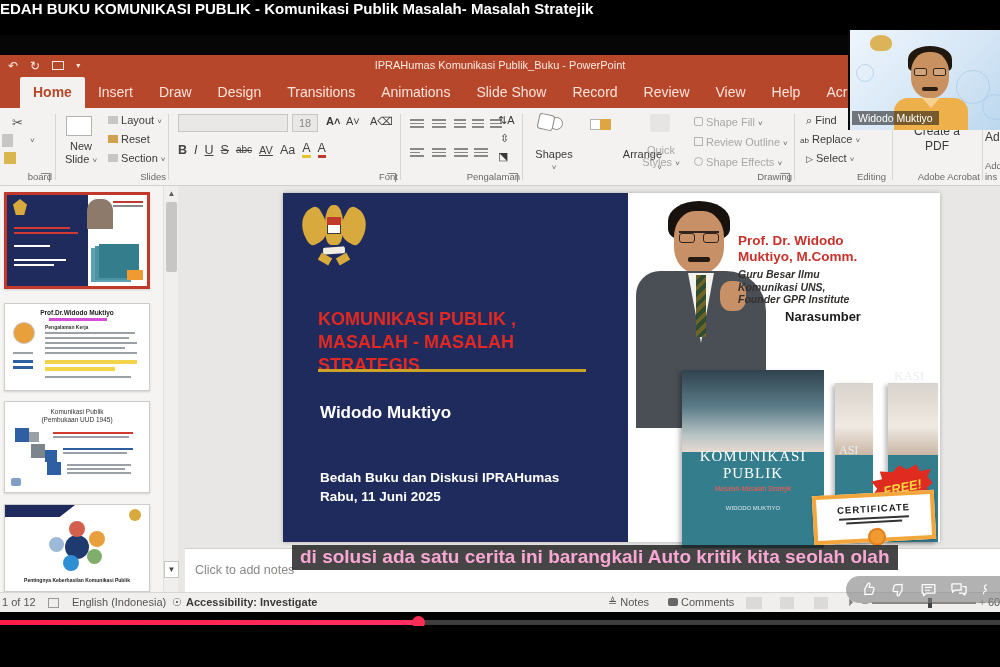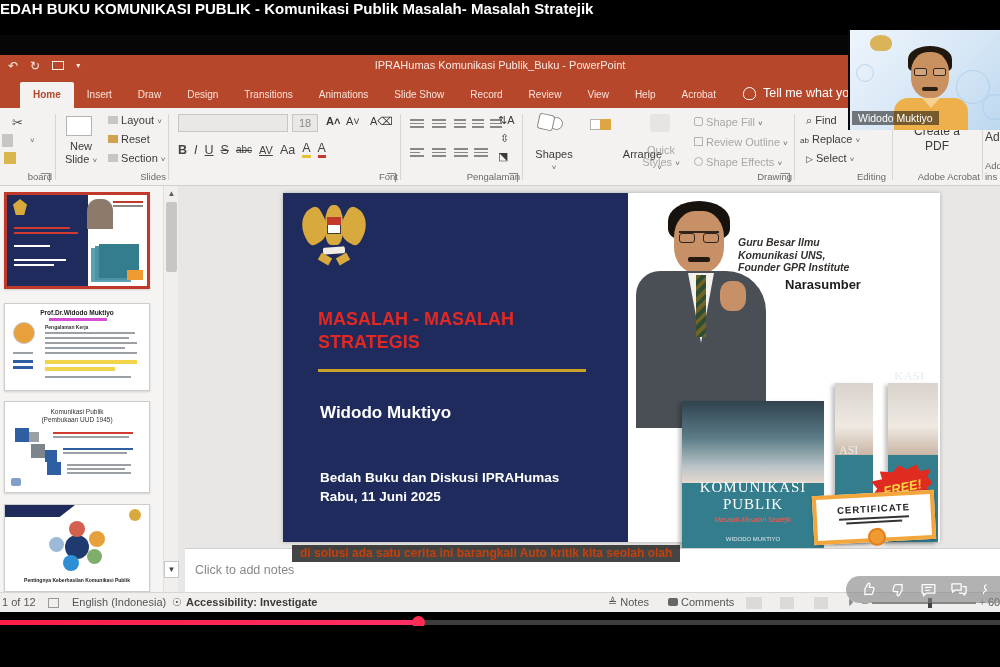--- a/index.html
+++ b/index.html
@@ -23,21 +23,21 @@
   
   #video-black-strip { left:0; top:35px; width:1000px; height:20px; background:#060606; }
   #ppt { left:0; top:55px; width:1000px; height:557px; background:#f3f2f1; }
 
   #ppt-titlebar { left:0; top:0; width:1000px; height:21px; background:#b7472a; color:#fff; }
   #ppt-title-text { width:100%; text-align:center; font-size:11px; line-height:21px; color:#fde8e1; }
   #qat { left:8px; top:0; height:21px; display:flex; gap:12px; align-items:center; color:#fde8e1; font-size:12px; }
 
   #ppt-tabs { left:0; top:21px; width:1000px; height:32px; background:#b7472a; display:flex;
               align-items:flex-end; padding-left:20px; }
-  .tab { color:#fbe2da; font-size:10px; padding:7px 13px 8px; cursor:default; white-space:nowrap; }
+  .tab { color:#fbe2da; font-size:14px; padding:7px 13px 8px; cursor:default; white-space:nowrap; }
   .tab.active { background:#f3f2f1; color:#b7472a; font-weight:bold; border-radius:2px 2px 0 0; }
   #tellme { display:flex; align-items:center; gap:7px; color:#fff; font-size:12.5px; margin-left:14px; padding-bottom:8px; }
   #tellme .bulb { width:13px; height:13px; border:1.5px solid #fff; border-radius:50% 50% 40% 40%; }
 
   #ribbon { left:0; top:53px; width:1000px; height:78px; background:#f3f2f1; border-bottom:1px solid #d2d0ce; }
   .rgroup { position:absolute; top:0; height:77px; }
   .rgroup .glabel { position:absolute; bottom:3px; left:0; right:0; text-align:right;
                     font-size:9.5px; color:#6b6966; }
   .gsep { position:absolute; top:6px; width:1px; height:66px; background:#d8d6d4; }
   .launcher { position:absolute; bottom:3px; right:2px; width:9px; height:9px;
@@ -89,21 +89,21 @@
 
   #sp-text { left:455px; top:40px; width:195px; }
   #sp-name { color:#c8322b; font-weight:bold; font-size:13.5px; line-height:16px; }
   #sp-title { color:#33302e; font-weight:bold; font-style:italic; font-size:10.5px; line-height:12.5px; margin-top:3px; }
   #sp-role { color:#1c1c1c; font-weight:bold; font-size:13px; margin-top:3px; text-align:center; width:170px; }
 
   
   .book { position:absolute; background:#347d8d; box-shadow:-3px 2px 4px rgba(0,0,0,.25); }
   .book .bimg { position:absolute; left:0; top:0; right:0; height:45%;
                 background:linear-gradient(180deg,#30434e 0%,#5a7c88 45%,#b9c4c6 80%,#e7d9cf 100%); }
-  #book-main { left:399px; top:208px; width:142px; height:182px; }
+  #book-main { left:399px; top:177px; width:142px; height:182px; }
   #book-main .btitle { position:absolute; left:0; top:78px; width:100%; text-align:center; color:#fff;
                        font-family:"Liberation Serif", serif; font-size:15px; line-height:17px; letter-spacing:1px; }
   #book-main .bsub { position:absolute; left:0; top:115px; width:100%; text-align:center; color:#ff5a4d;
                      font-style:italic; font-size:6.5px; }
   #book-main .bauth { position:absolute; left:0; top:135px; width:100%; text-align:center; color:#dfe8ea; font-size:6px; }
   #book-2 { left:552px; top:190px; width:38px; height:159px; }
   #book-2 span { position:absolute; top:60px; left:4px; color:#e8eef0; font-family:"Liberation Serif", serif; font-size:12px; }
   #book-3 { left:605px; top:190px; width:50px; height:159px; }
   #book-3 span { position:absolute; top:-15px; left:6px; color:#e8eef0; font-family:"Liberation Serif", serif; font-size:13px; }
   .bookface { position:absolute; left:0; top:0; right:0; height:45%;
@@ -131,22 +131,22 @@
   
   #notes-pane { left:185px; top:362px; width:815px; height:44px; background:#fff; border-top:1px solid #d2d0ce; }
   #notes-ph { left:10px; top:14px; color:#8a8886; font-size:12.5px; }
   #statusbar { left:0; top:537px; width:1000px; height:20px; background:#f0efee; border-top:1px solid #d8d6d4;
                font-size:11px; color:#555; }
   #statusbar .sitem { position:absolute; top:3px; white-space:nowrap; }
   #zoom-slider { position:absolute; top:9px; left:872px; width:104px; height:2px; background:#8a8886; }
   #zoom-knob { position:absolute; top:-4px; left:56px; width:4px; height:10px; background:#444; }
 
   
-  .subline { position:absolute; left:292px; background:rgba(28,28,28,.82); color:#c2410c;
-             font-weight:bold; font-size:12px; padding:1px 8px 2px; white-space:nowrap; }
+  .subline { position:absolute; left:292px; background:rgba(28,28,28,.82); color:#f9a8d4;
+             font-weight:bold; font-size:19px; padding:1px 8px 2px; white-space:nowrap; }
   #sub1 { top:545px; }
   #sub2 { top:567px; }
 
   
   #webcam { left:848px; top:30px; width:152px; height:100px; overflow:hidden;
             background:linear-gradient(135deg,#eef5fc 0%,#d7e7f6 55%,#bcd7ee 100%); border-left:2px solid #0a0a0a; }
   #wc-crest { left:20px; top:5px; width:22px; height:16px; background:#d8a93c; border-radius:50% 50% 40% 40%; opacity:.85; }
   .wc-deco { position:absolute; border:1px solid #9fc4e8; border-radius:50%; opacity:.6; }
   #wc-hair { left:58px; top:16px; width:44px; height:26px; background:#20180f; border-radius:50% 50% 20% 20%; }
   #wc-face { left:61px; top:22px; width:38px; height:46px; background:#c9915f; border-radius:44%; }
@@ -455,20 +455,21 @@
             <span class="abs" style="left:-2px;top:6px;width:26px;height:34px;background:#d8a93c;border-radius:70% 20% 60% 20%;transform:rotate(-28deg);"></span>
             <span class="abs" style="right:-2px;top:6px;width:26px;height:34px;background:#d8a93c;border-radius:20% 70% 20% 60%;transform:rotate(28deg);"></span>
             <span class="abs" style="left:22px;top:2px;width:18px;height:40px;background:#d8a93c;border-radius:45% 45% 35% 35%;"></span>
             <span class="abs" style="left:24px;top:14px;width:14px;height:17px;background:#fff;border:1px solid #3a3a3a;"></span>
             <span class="abs" style="left:24px;top:14px;width:14px;height:8px;background:#c0392b;"></span>
             <span class="abs" style="left:20px;top:44px;width:22px;height:7px;background:#f2ede2;border-radius:2px;transform:rotate(-4deg);"></span>
             <span class="abs" style="left:16px;top:52px;width:12px;height:8px;background:#d8a93c;transform:rotate(30deg);"></span>
             <span class="abs" style="right:16px;top:52px;width:12px;height:8px;background:#d8a93c;transform:rotate(-30deg);"></span>
           </div>
           <div id="slide-title" class="abs">
+            <div>KOMUNIKASI PUBLIK ,</div>
             <div>MASALAH - MASALAH STRATEGIS</div>
           </div>
           <div id="slide-gold-line" class="abs"></div>
           <div id="slide-author" class="abs">Widodo Muktiyo</div>
           <div id="slide-event" class="abs">
             <div>Bedah Buku dan Diskusi IPRAHumas</div>
             <div>Rabu,  11 Juni  2025</div>
           </div>
         </div>
 
@@ -480,20 +481,24 @@
               <i style="right:0;"></i>
             </span>
           <span id="sp-must" class="abs"></span>
           <span id="sp-suit" class="abs"></span>
           <span id="sp-shirt" class="abs"></span>
           <span id="sp-tie" class="abs"></span>
           <span id="sp-fist" class="abs"></span>
         </div>
 
         <div id="sp-text" class="abs">
+          <div id="sp-name">
+            <div>Prof. Dr. Widodo</div>
+            <div>Muktiyo, M.Comm.</div>
+          </div>
           <div id="sp-title">
             <div>Guru Besar Ilmu</div>
             <div>Komunikasi UNS,</div>
             <div>Founder GPR Institute</div>
           </div>
           <div id="sp-role">Narasumber</div>
         </div>
 
         <div class="book" id="book-3">
           <div class="bookface"></div>

